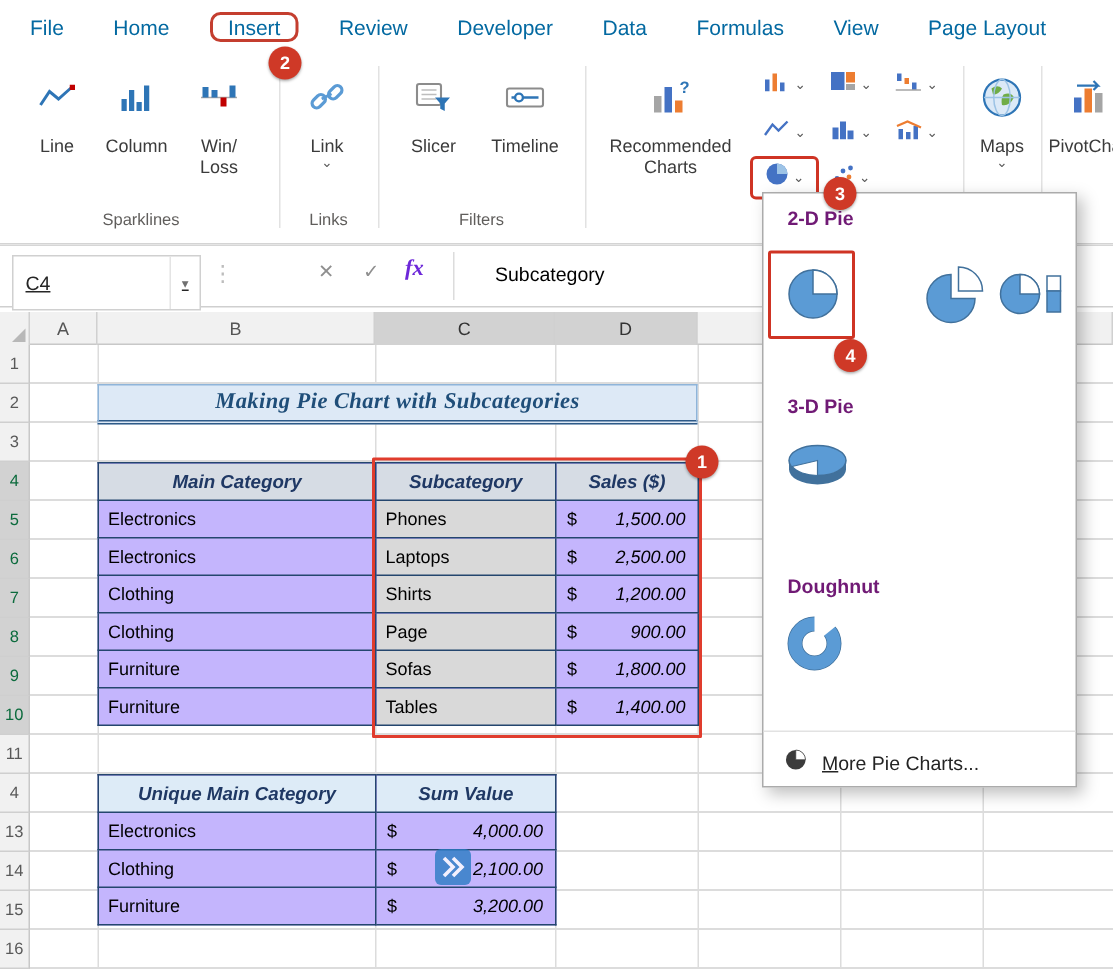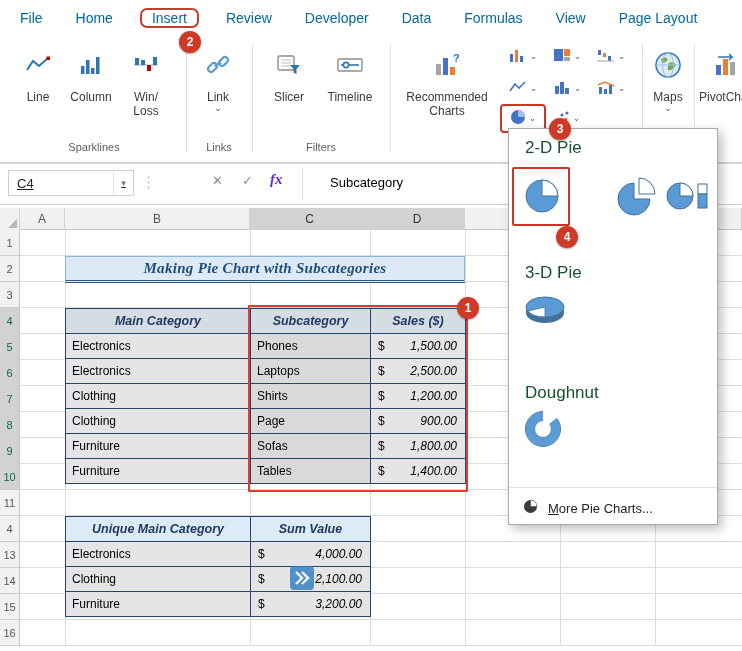--- a/index.html
+++ b/index.html
@@ -23,21 +23,21 @@
   .iconwrap { height:42px; display:flex; align-items:center; justify-content:center; }
   .rlabel { margin-top:4px; line-height:1.2; }
   .chev { font-size:9px; color:#595959; line-height:1; }
   .grouplabel { position:absolute; top:141px; font-size:11px; color:#605e5c; text-align:center; }
   .cbtn { position:absolute; width:42px; height:25px; display:flex; align-items:center; justify-content:center; gap:3px; }
   .redbox { position:absolute; border:2px solid #cf3424; border-radius:4px; z-index:10; }
 
   
   .fbar { position:absolute; top:163px; left:0; width:742px; height:42px; background:#fff;
     border-top:1px solid #d6d6d6; border-bottom:1px solid #cfcfcf; }
-  .namebox { position:absolute; top:170px; left:8px; width:126px; height:26px; border:1px solid #d0d0d0;
+  .namebox { position:absolute; top:170px; left:8px; width:126px; height:37px; border:1px solid #d0d0d0;
     background:#fff; display:flex; align-items:center; font-size:13px;text-decoration:underline; }
   .namebox .nbval { padding-left:8px; flex:1; }
   .nbchev { width:20px; height:100%; border-left:1px solid #e4e4e4; display:flex; align-items:center; justify-content:center; font-size:9px; color:#707070; }
   .grip { position:absolute; top:173px; left:141px; color:#bdbdbd; font-size:15px; }
   .ficon { position:absolute; top:173px; font-size:13px; color:#8f8f8f; }
   .ffx { position:absolute; top:171px; font:italic bold 15px "Liberation Serif", serif; color:#6d28d9; }
   .fsep { position:absolute; top:168px; left:302px; width:1px; height:32px; background:#dcdcdc; }
   .fvalue { position:absolute; top:175px; left:330px; font-size:13px; color:#000; }
 
   
@@ -53,21 +53,21 @@
   .rh.sel { background:#d2d2d2; color:#0c6b3d; }
   .cellarea { position:absolute; top:230px; left:20px; width:722px; height:416px;
     background-image: repeating-linear-gradient(to bottom, #ffffff 0px, #ffffff 25px, #dcdcdc 25px, #dcdcdc 26px); }
   .vl { position:absolute; top:0; width:1px; height:416px; background:#dcdcdc; }
 
   
   .titlebanner { position:absolute; left:65px; top:256px; width:400px; height:27px; z-index:5;
     background:#dde9f6; border:1px solid #8eb4d9; border-bottom:3px double #2e5a88;
     display:flex; align-items:center; justify-content:center;
     font:italic bold 15px "Liberation Serif", serif; color:#1f4e79; letter-spacing:.3px; }
-  table.sheet { position:absolute; border-collapse:collapse; table-layout:fixed; background:#e5e5e5; z-index:5; }
+  table.sheet { position:absolute; border-collapse:collapse; table-layout:fixed; background:#c4b5fd; z-index:5; }
   table.sheet th, table.sheet td { border:1px solid #24466e; height:25px; overflow:hidden; }
   table.sheet th { font:italic bold 12.5px "Liberation Sans", sans-serif; color:#1f3864; text-align:center; }
   .t1 { left:65px; top:308px; width:400px; }
   .t1 th { background:#d6dce4; }
   .t2 { left:65px; top:516px; width:305px; }
   .t2 th { background:#ddebf7; }
   .cell-left { padding-left:6px; font-size:12px; color:#000; text-align:left; }
   .cell-sub { background:#d9d9d9; }
   .acc { font-size:12px; color:#000; padding:0 8px 0 7px; }
   .acc .cur { float:left; }
@@ -81,21 +81,21 @@
 
   
   .watermark { position:absolute; left:290px; top:566px; display:flex; align-items:center; gap:7px; z-index:6; opacity:.8; }
   .wm-text { display:flex; flex-direction:column; line-height:1.1; }
   .wm-name { font-size:14px; font-weight:bold; color:#8a9097; letter-spacing:.5px; }
   .wm-tag { font-size:6.5px; color:#9aa2ab; letter-spacing:1.4px; margin-top:2px; }
 
   
   .ddmenu { position:absolute; left:508px; top:128px; width:210px; height:397px; background:#fff;
     border:1px solid #ababab; box-shadow:4px 4px 10px rgba(0,0,0,.25); z-index:50; }
-  .dd-h { position:absolute; left:16px; font-size:17px; font-weight:normal; color:#14532d; }
+  .dd-h { position:absolute; left:16px; font-size:13px; font-weight:bold; color:#701a75; }
   .dd-icon { position:absolute; width:46px; height:50px; display:flex; align-items:center; justify-content:center; }
   .dd-redbox { position:absolute; left:3px; top:38px; width:58px; height:59px; border:2px solid #cf3424; border-radius:2px; }
   .dd-sep { position:absolute; left:0; top:358px; width:100%; height:1px; background:#e2e2e2; }
   .dd-more { position:absolute; left:0; top:362px; width:100%; height:34px; display:flex; align-items:center;
     padding-left:14px; gap:10px; font-size:13px; color:#242424; }
   .dd-more .u { text-decoration:underline; }
 </style>
 </head>
 <body>
 

